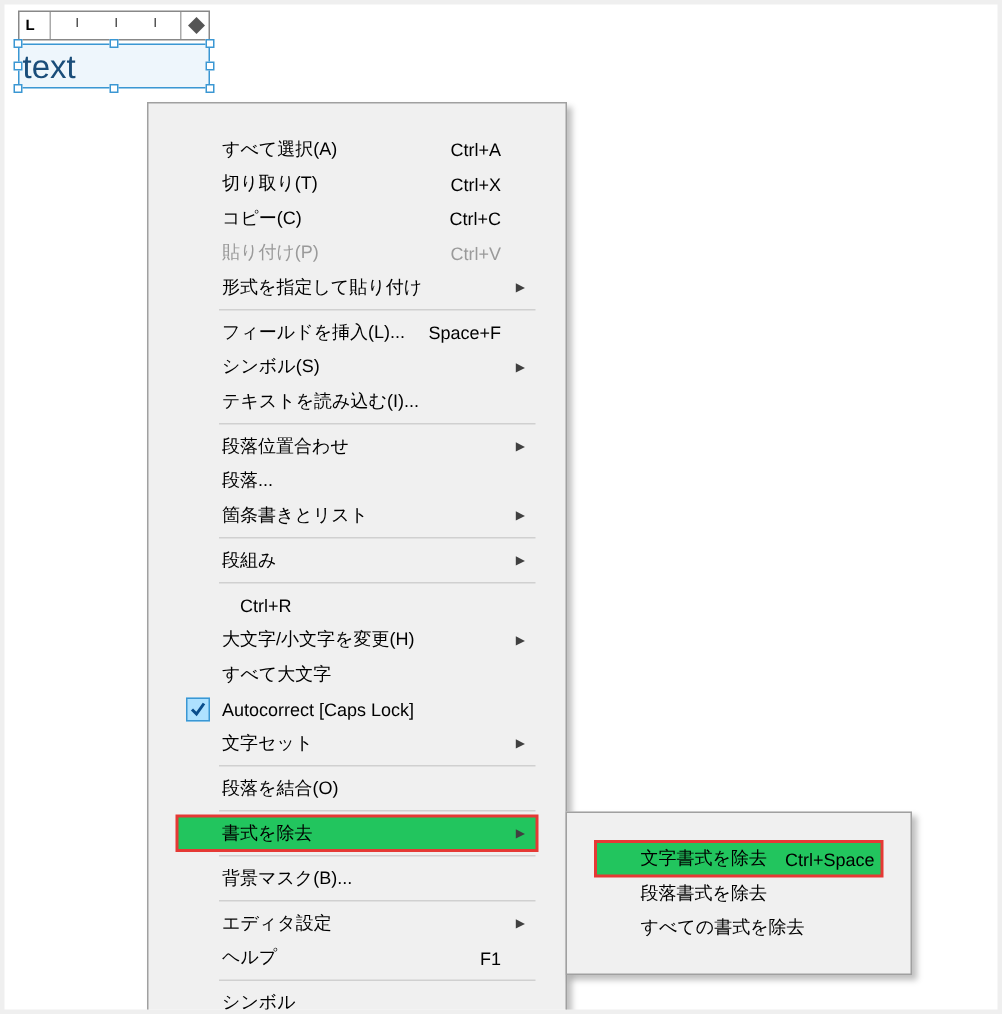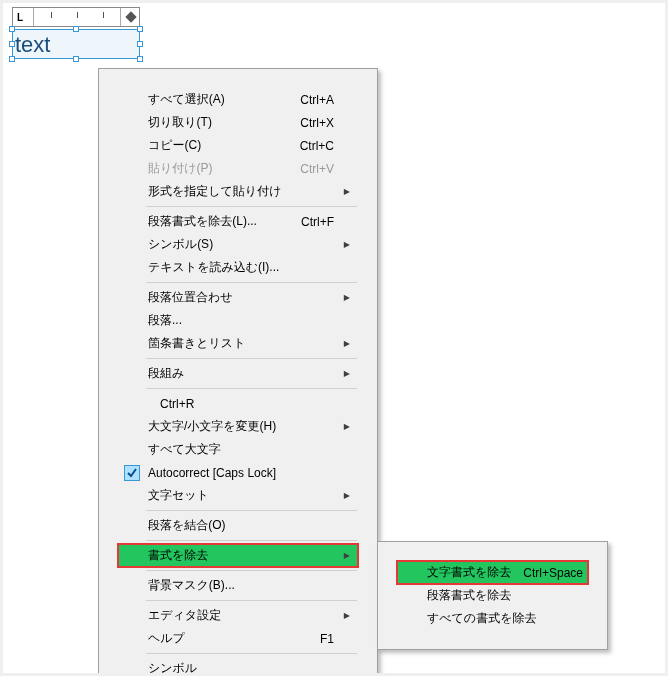--- a/index.html
+++ b/index.html
@@ -192,22 +192,22 @@
     <div class="menu-item disabled">
       <span class="label">貼り付け(P)</span>
       <span class="shortcut">Ctrl+V</span>
     </div>
     <div class="menu-item">
       <span class="label">形式を指定して貼り付け</span>
       <span class="arrow" style="font-size: 8px; color: rgb(64, 64, 64);">▶</span>
     </div>
     <div class="menu-sep"></div>
     <div class="menu-item">
-      <span class="label">段落書式を除去(L)...</span>
-      <span class="shortcut">Ctrl+F</span>
+      <span class="label">フィールドを挿入(L)...</span>
+      <span class="shortcut">Space+F</span>
     </div>
     <div class="menu-item">
       <span class="label">シンボル(S)</span>
       <span class="arrow" style="font-size: 8px; color: rgb(64, 64, 64);">▶</span>
     </div>
     <div class="menu-item">
       <span class="label">テキストを読み込む(I)...</span>
     </div>
     <div class="menu-sep"></div>
     <div class="menu-item">

